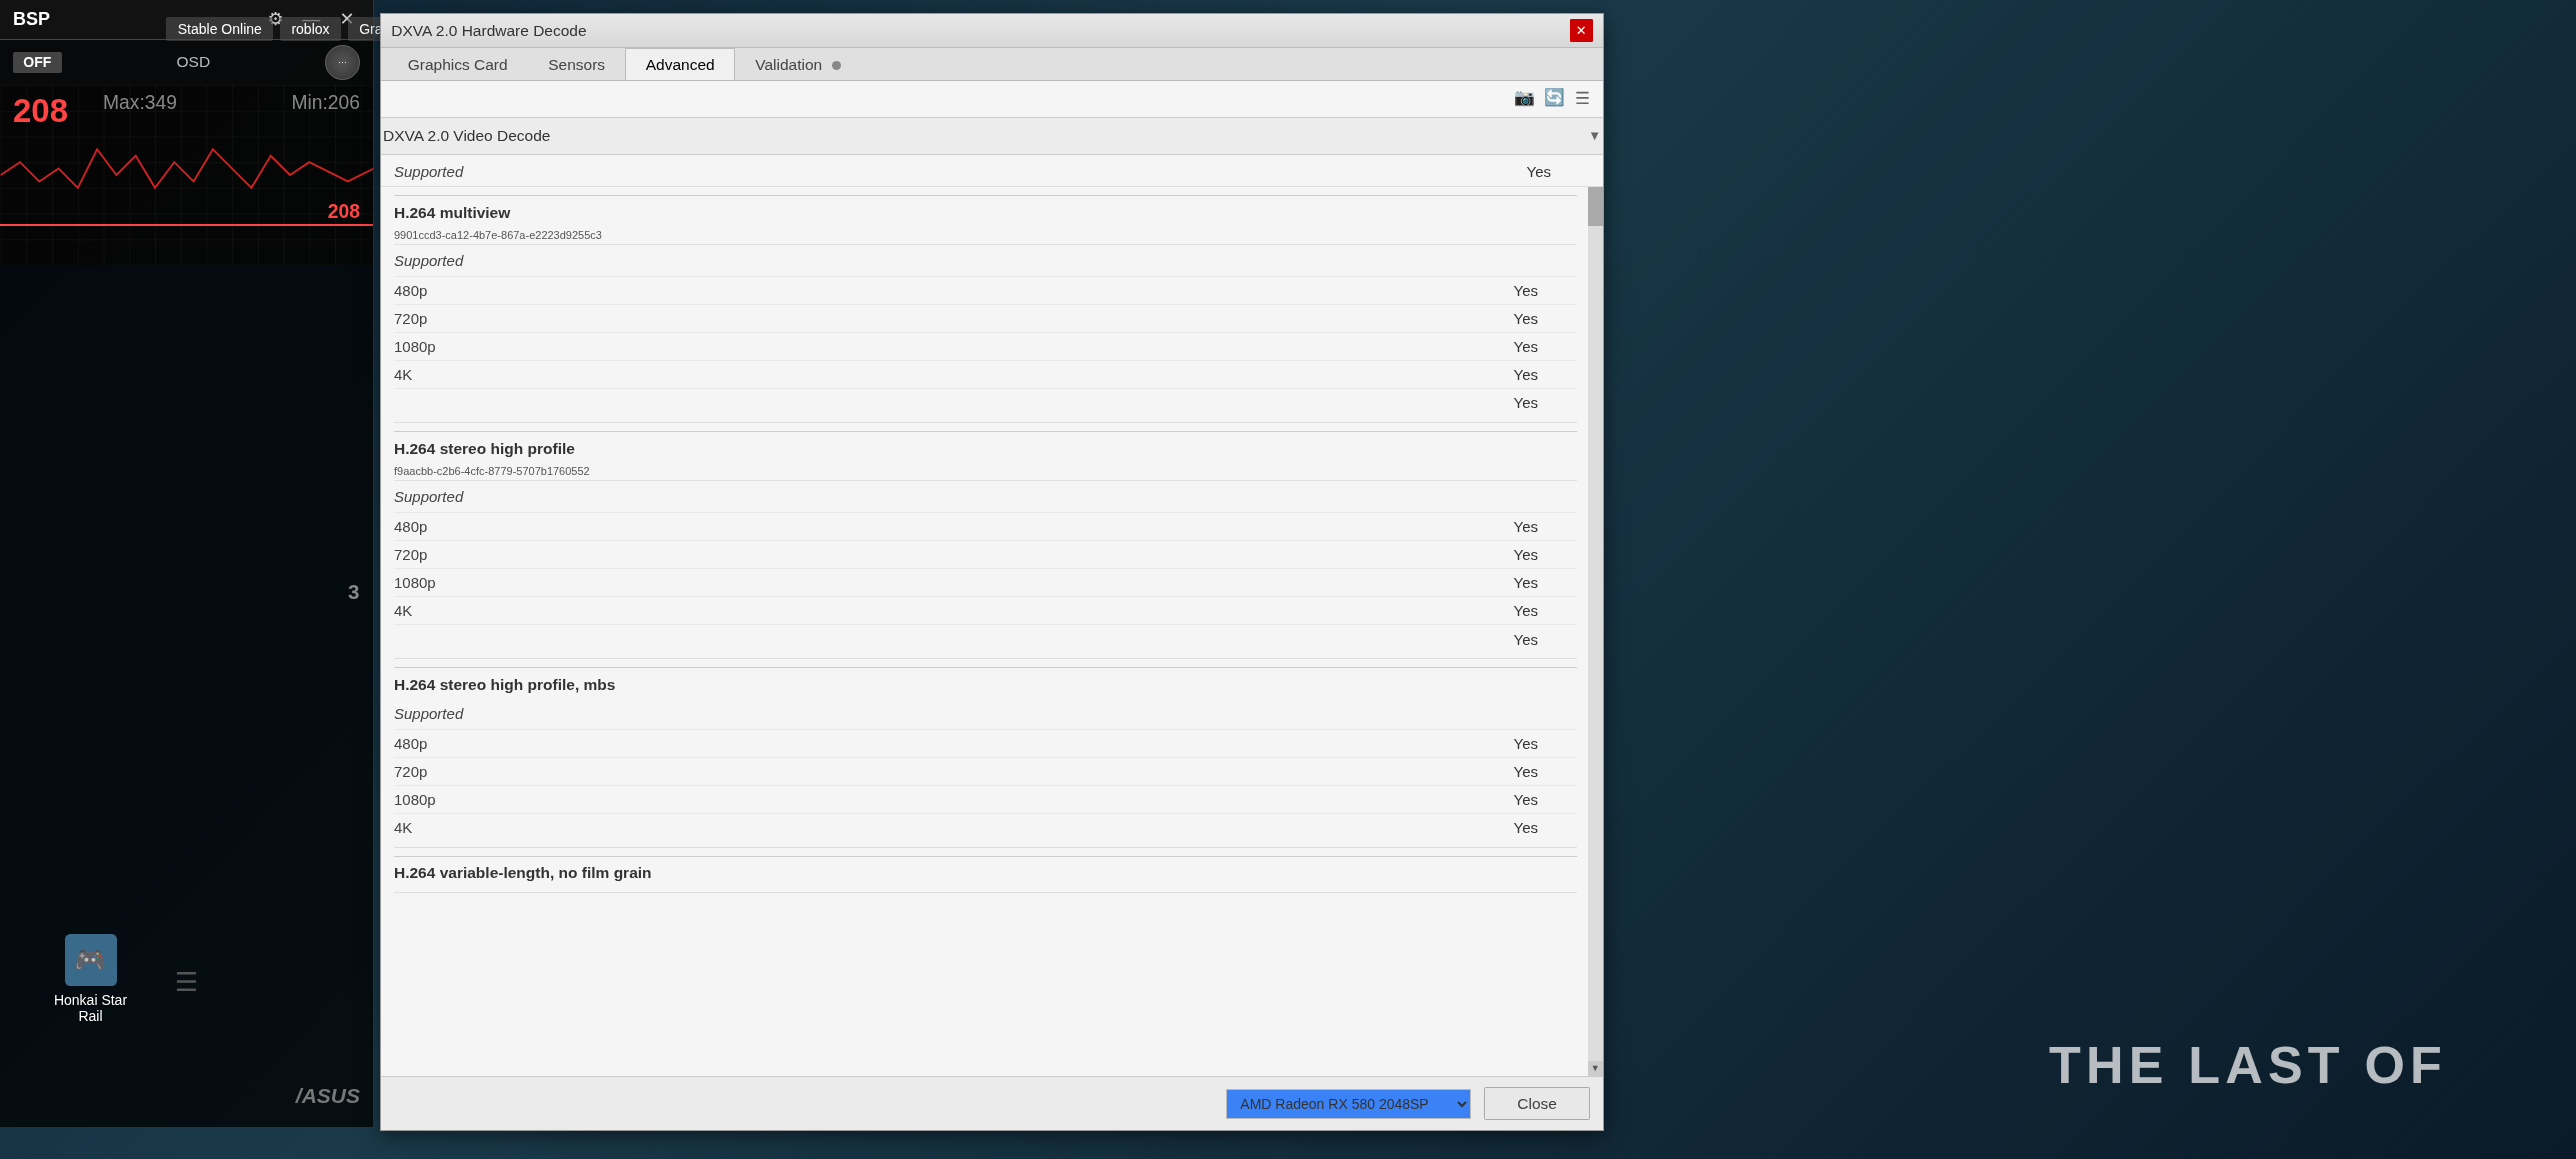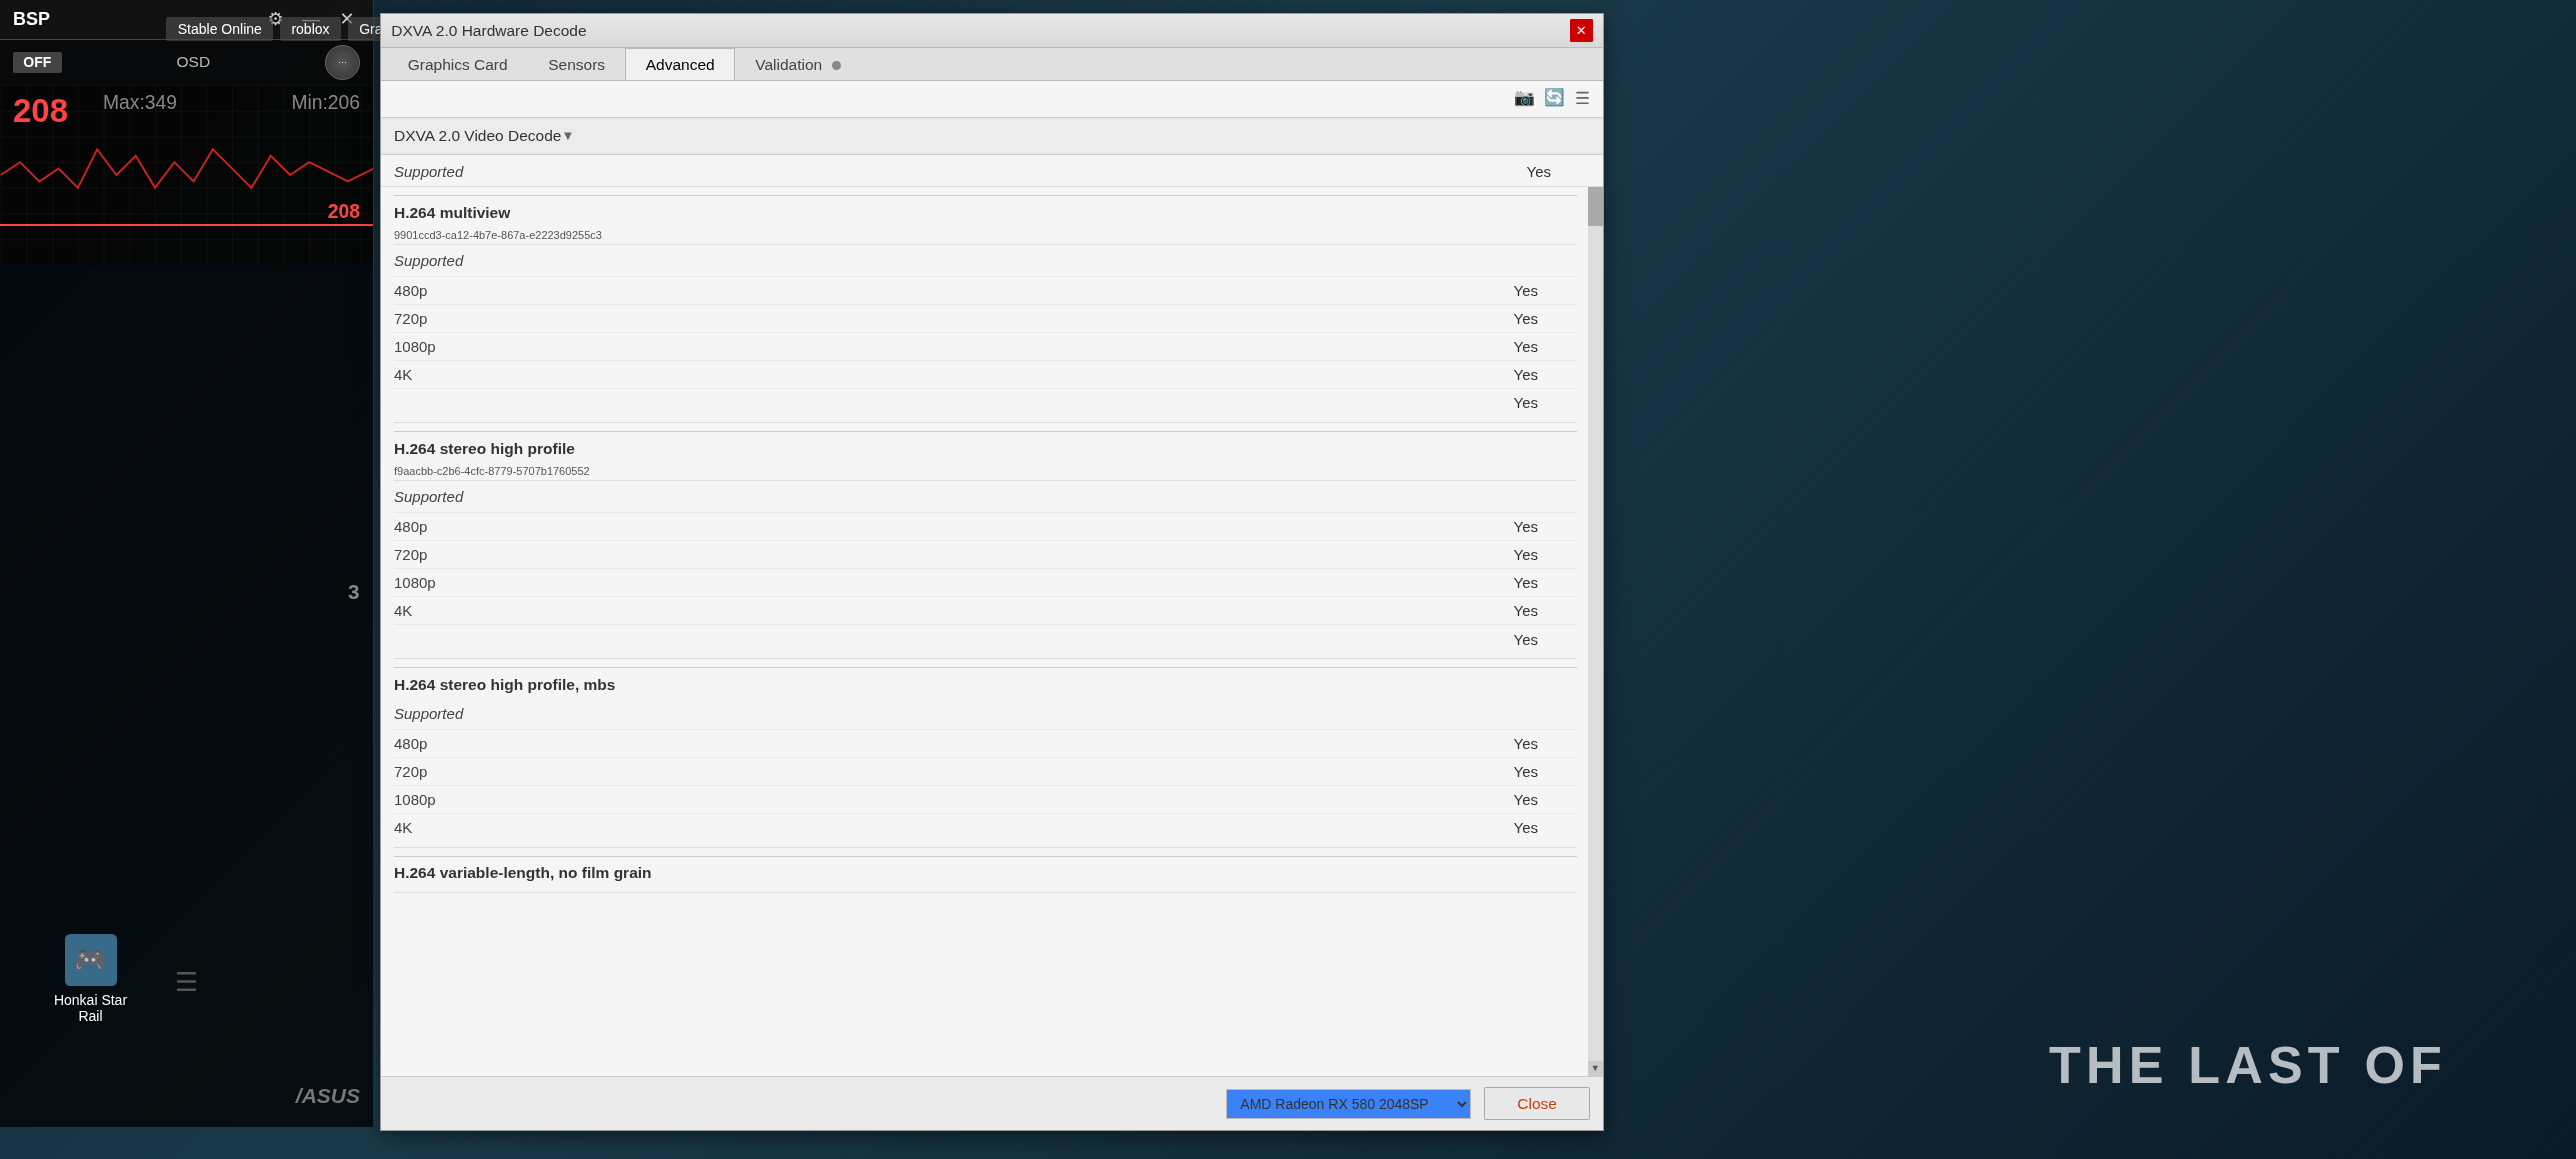--- a/index.html
+++ b/index.html
@@ -284,21 +284,22 @@
     .content-icon {
       color: #666;
       font-size: 16.7px;
       cursor: pointer;
     }
 
     
     .section-dropdown {
       display: flex;
       align-items: center;
-      padding: 9px 13px;
+      justify-content: space-between;
+      padding: 9px 2px;
       background: #ececec;
       border-bottom: 0.6px solid #ccc;
       font-size: 15.5px;
       color: #333;
       cursor: pointer;
     }
 
     .dropdown-arrow {
       font-size: 13px;
       color: #666;
@@ -423,21 +424,21 @@
       border: 0.6px solid #bbb;
       color: #333;
       width: 245px;
     }
 
     .close-btn {
       padding: 6.4px 32px;
       font-size: 15.5px;
       background: #e8e8e8;
       border: 0.6px solid #aaa;
-      color: #c2410c;
+      color: #404040;
       cursor: pointer;
       border-radius: 1.3px;
       margin-left: 13px;
     }
 
     
     .desktop-icon {
       position: absolute;
       display: flex;
       flex-direction: column;

